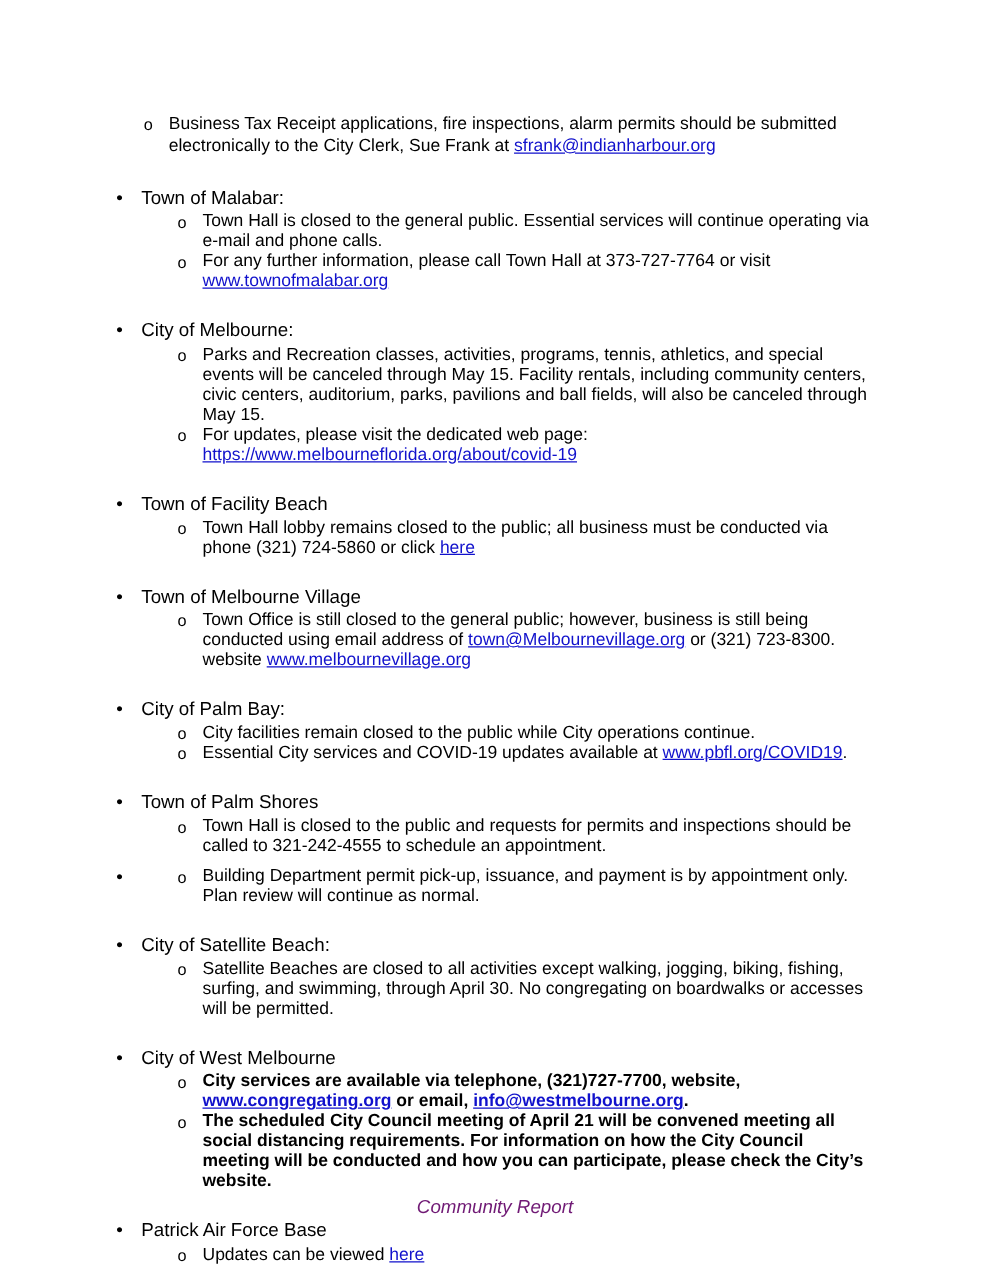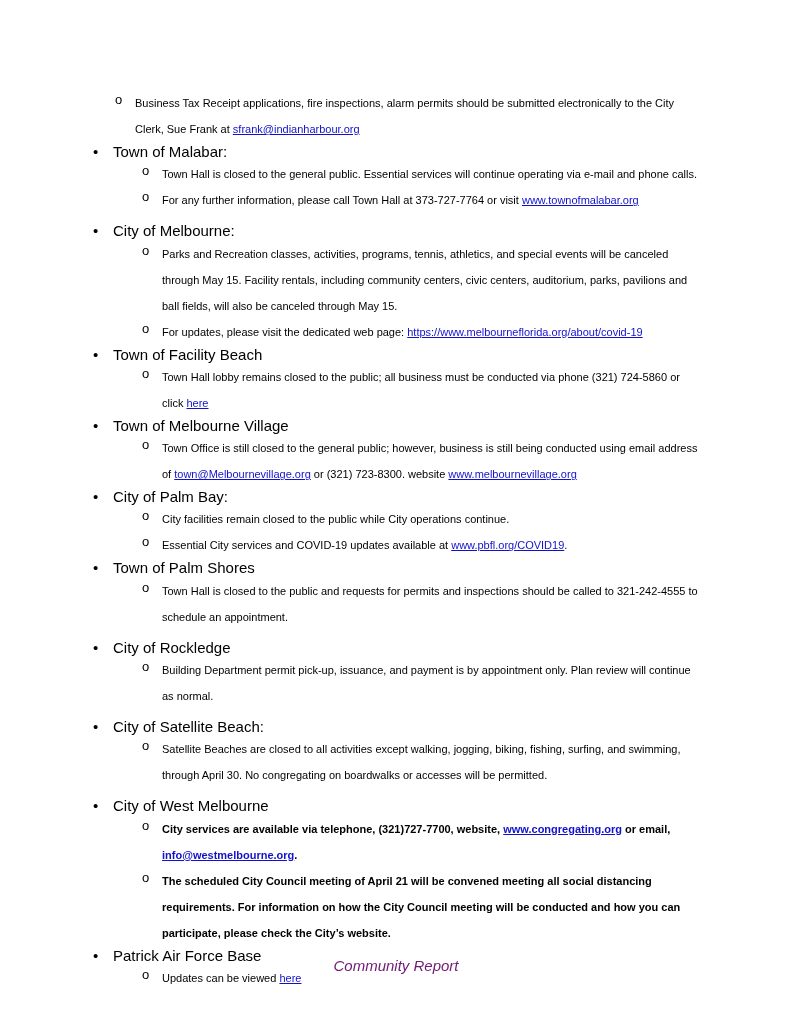--- a/index.html
+++ b/index.html
@@ -47,20 +47,21 @@
     top: 0;
     width: 12px;
     font-size: 15px;
     line-height: 19.3px;
     color: #000;
   }
   li.group > .heading {
     font-size: 15px;
     line-height: 19.3px;
     white-space: nowrap;
+    margin-top: 23px;
   }
   ul.level2 {
     list-style: none;
     margin: 0;
     padding: 0;
   }
   li.sub {
     position: relative;
     padding-left: 49px;       
     margin: 0;
@@ -68,22 +69,22 @@
   li.sub > .subbullet {
     position: absolute;
     left: 29px;
     top: 0;
     width: 12px;
     font-size: 13px;
     line-height: 19.3px;
     color: #000;
   }
   li.sub > .subtext {
-    font-size: 11px;
-    line-height: 26px;
+    font-size: 14px;
+    line-height: 16px;
     text-align: left;
     hyphens: none;
   }
   
   li.group.gap-before { margin-top: 8px; }
 
   a.link, .link {
     color: #1111cc;
     text-decoration: underline;
     text-underline-offset: 1px;
@@ -188,21 +189,20 @@
           <div class="heading">Town of Palm Shores</div>
           <ul class="level2">
             <li class="sub">
               <span class="subbullet">o</span>
               <div class="subtext"><span>Town Hall is closed to the public and requests for permits and inspections should be called to 321-242-4555 to schedule an appointment.</span></div>
             </li>
           </ul>
         </li>
         <li class="group gap-before">
           <span class="bullet">•</span>
-          <div class="heading">City of Rockledge</div>
           <ul class="level2">
             <li class="sub">
               <span class="subbullet">o</span>
               <div class="subtext"><span>Building Department permit pick-up, issuance, and payment is by appointment only. Plan review will continue as normal.</span></div>
             </li>
           </ul>
         </li>
         <li class="group gap-before">
           <span class="bullet">•</span>
           <div class="heading">City of Satellite Beach:</div>

